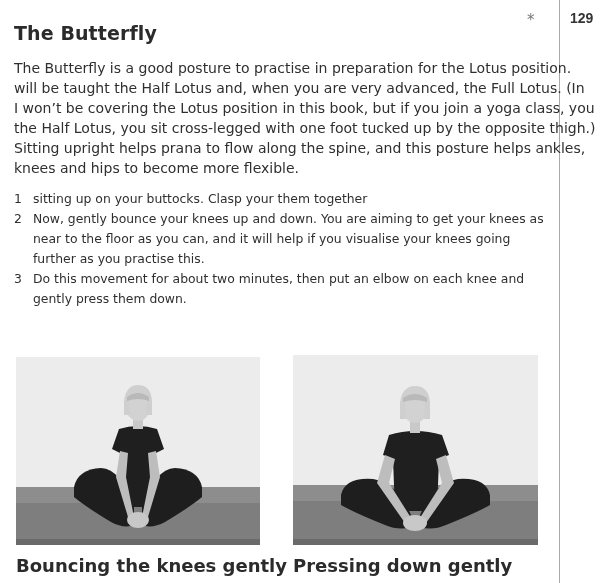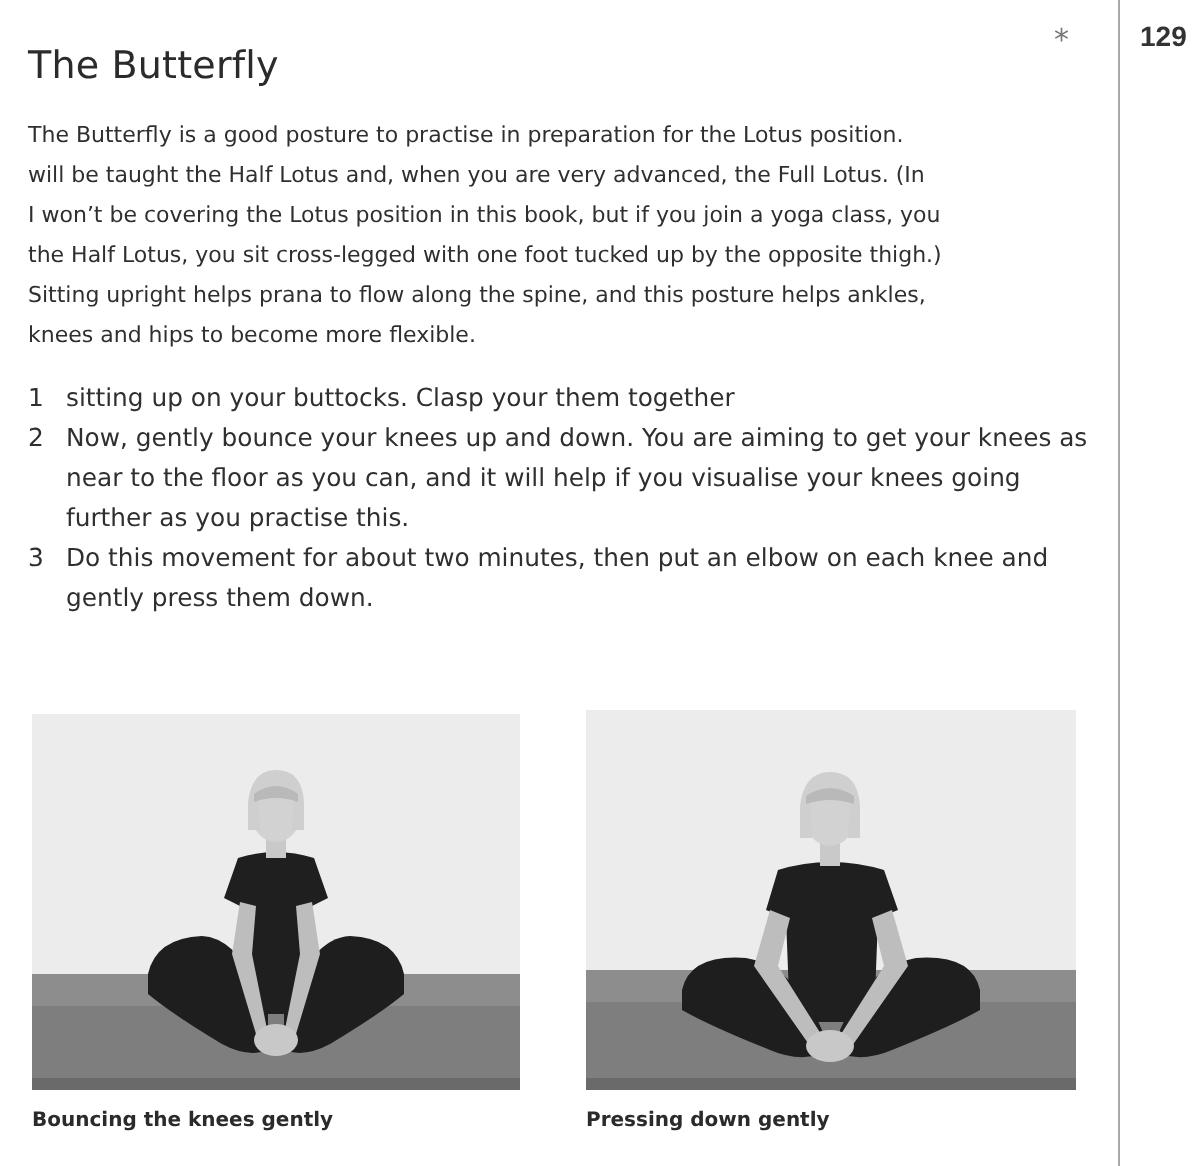--- a/index.html
+++ b/index.html
@@ -1,51 +1,51 @@
 <!DOCTYPE html>
 <html><head>
 <meta charset="utf-8">
 <style>
   html, body { margin: 0; padding: 0; }
   body {
     width: 600px; height: 583px; background: #ffffff; position: relative; overflow: hidden;
     font-family: "DejaVu Sans", sans-serif; color: #2a2a2a;
   }
   .title {
-    position: absolute; left: 14px; top: 9px; font-size: 19px; font-weight: normal; color: #2b2b2b;
+    position: absolute; left: 14px; top: 9px; font-size: 19px; font-weight: bold; color: #2b2b2b;
     letter-spacing: 0.1px;
   }
   .asterisk {
     position: absolute; left: 527px; top: 11px; font-size: 15px; color: #777;
   }
   .rule {
     position: absolute; left: 559px; top: 0; width: 1px; height: 583px; background: #a9a9a9;
   }
   .page-number {
     position: absolute; left: 570px; top: 10px; font-family: "Liberation Sans", sans-serif;
     font-size: 14px; font-weight: bold; color: #333;
   }
   .intro {
     position: absolute; left: 14px; top: 58px; width: 540px;
-    font-size: 11px; line-height: 20px; color: #2f2f2f; margin: 0;
+    font-size: 14px; line-height: 20px; color: #2f2f2f; margin: 0;
   }
   .intro span { display: block; white-space: nowrap; }
   .steps {
     position: absolute; left: 14px; top: 189px; width: 540px; margin: 0; padding: 0; list-style: none;
     font-size: 12.4px; line-height: 20px; color: #2f2f2f;
   }
   .step { display: flex; }
   .step-num { width: 19px; flex: none; }
   .step-text span { display: block; white-space: nowrap; }
   .photo {
     position: absolute; overflow: hidden; background: #e9e9e9;
   }
   .photo svg { display: block; }
   .caption {
-    position: absolute; font-size: 10px; font-weight: bold; color: #2b2b2b; white-space: nowrap;
+    position: absolute; font-size: 18px; font-weight: bold; color: #2b2b2b; white-space: nowrap;
   }
 </style>
 </head>
 <body>
 
 <h1 class="title">The Butterfly</h1>
 <div class="asterisk">*</div>
 <div class="rule"></div>
 <div class="page-number">129</div>
 

